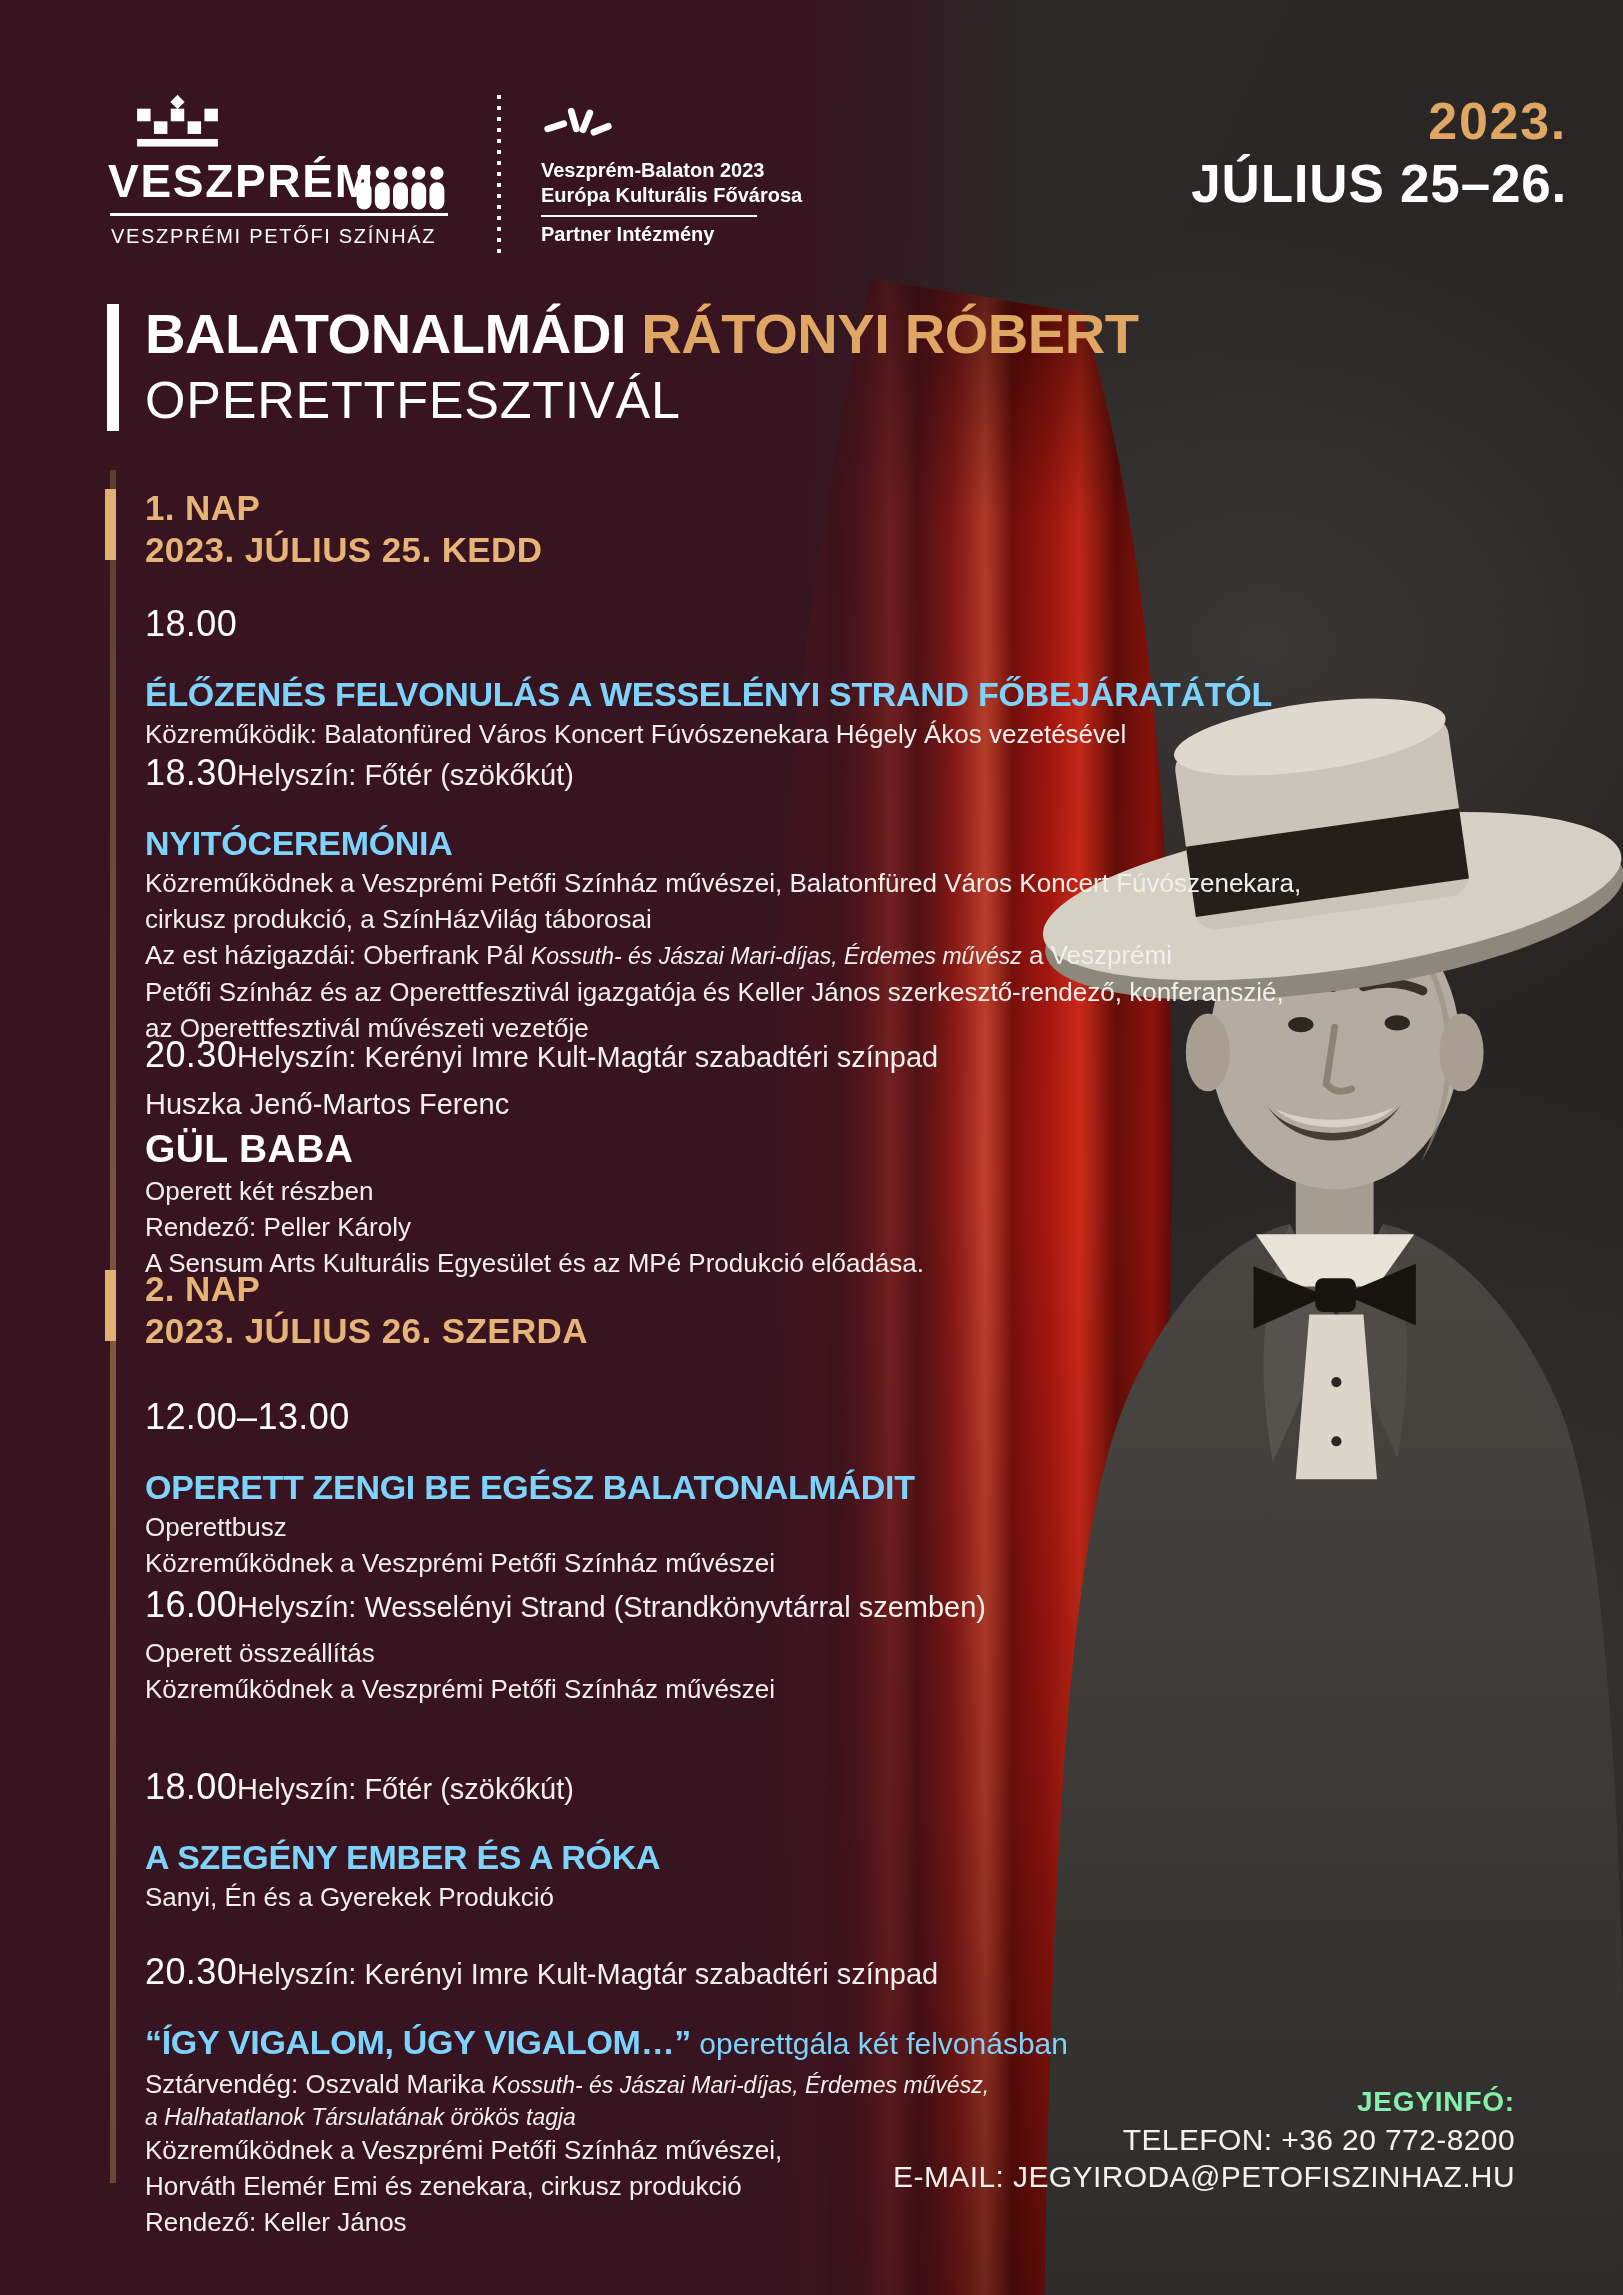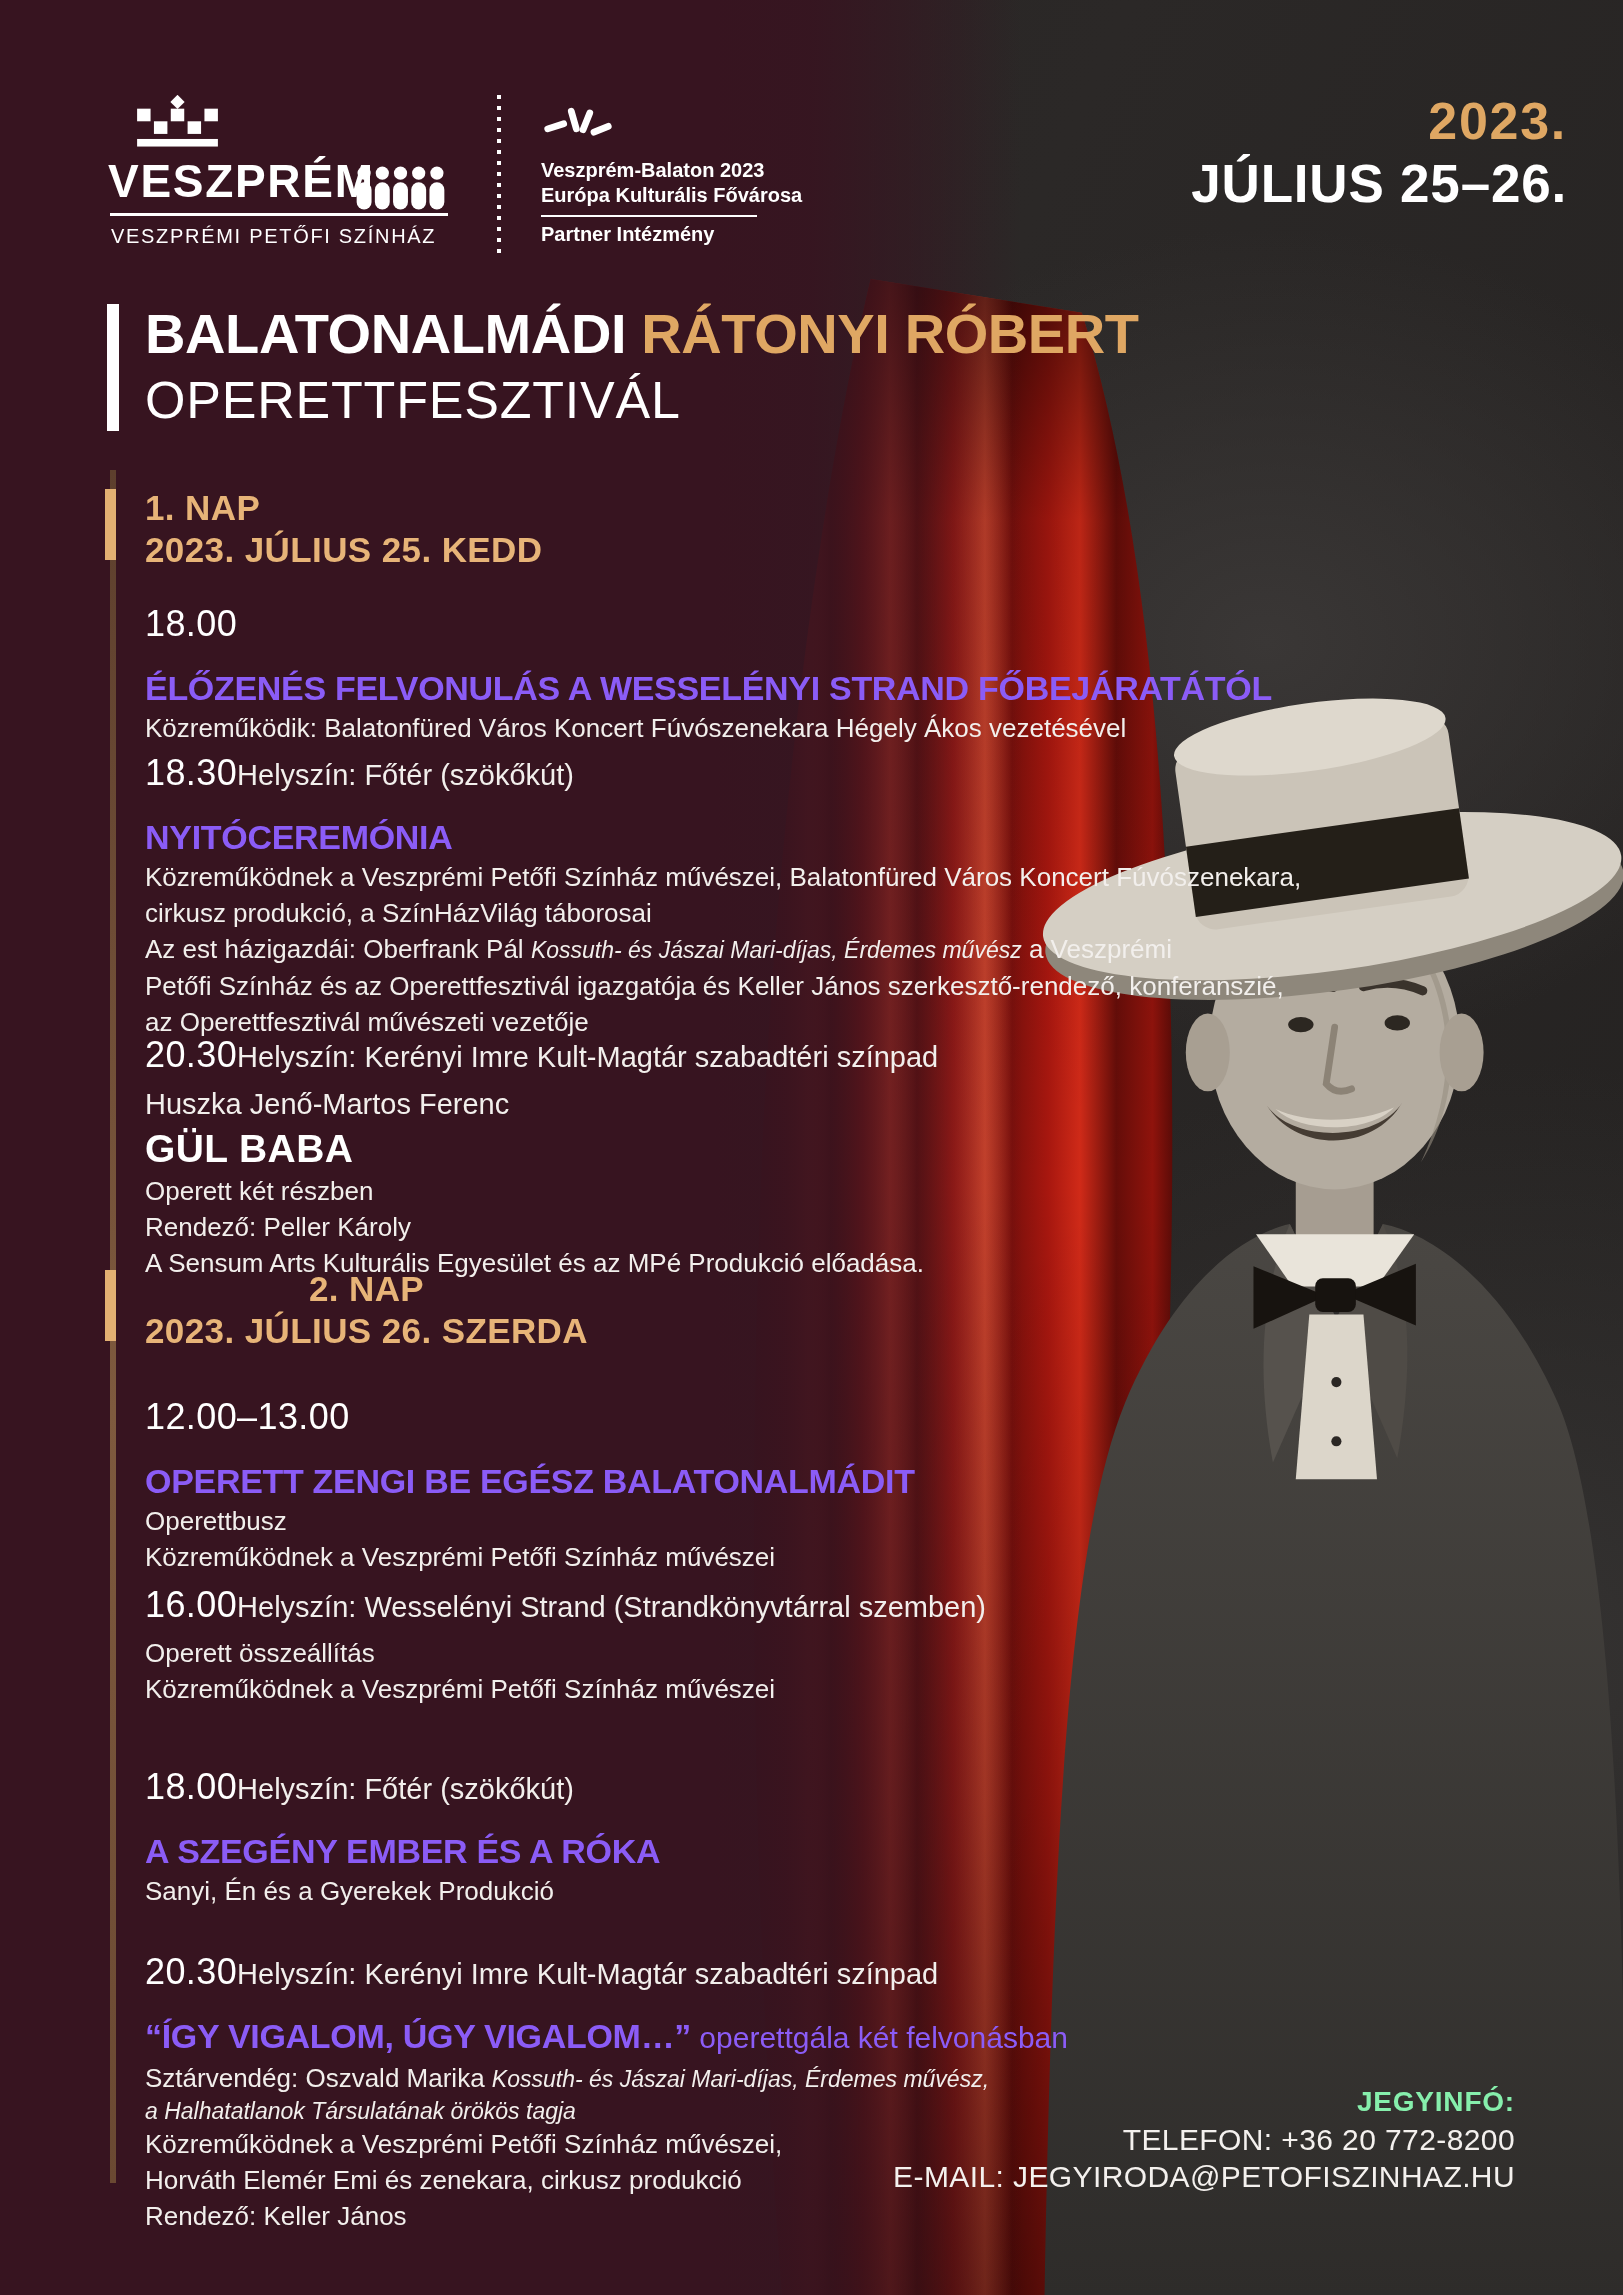--- a/index.html
+++ b/index.html
@@ -57,21 +57,21 @@
     background:linear-gradient(180deg,#5d3f2d,#7e5a3e 55%,#6a4932);}
   .day-header{position:absolute;left:145px;}
   .day-bar{position:absolute;left:105px;width:11px;height:71px;background:#e2b072;z-index:11;}
   .day-label,.day-date{font-size:35px;font-weight:800;color:#e7b478;line-height:42px;
     letter-spacing:0.4px;white-space:nowrap;}
 
   
   .event{position:absolute;left:145px;white-space:nowrap;}
   .etime{font-size:36px;font-weight:400;color:#fff;letter-spacing:0.4px;}
   .eloc{font-size:29px;font-weight:400;color:#f2efec;}
-  .etitle{font-size:34px;font-weight:800;color:#8b5cf6;letter-spacing:-0.3px;line-height:44px;margin-top:12px;}
+  .etitle{font-size:34px;font-weight:800;color:#7dd3fc;letter-spacing:-0.3px;line-height:44px;margin-top:18px;}
   .etitle .tsuffix{font-size:30px;font-weight:400;letter-spacing:0;}
   .epre{font-size:29px;font-weight:400;line-height:39px;}
   .ebig{font-size:39px;font-weight:800;color:#fff;line-height:49px;letter-spacing:0.4px;}
   .eline{font-size:26px;font-weight:400;line-height:36px;color:#f2efec;}
   .itsm{font-size:23px;font-style:italic;font-weight:400;}
   .eline-sm{font-size:23px;font-style:italic;font-weight:400;line-height:29px;color:#f2efec;}
   .timeline-row{line-height:44px;}
 
   
   .tickets{position:absolute;right:108px;top:2082px;text-align:right;white-space:nowrap;}
@@ -245,21 +245,21 @@
     <div class="event" style="top:1033px;">
       <div class="timeline-row"><span class="etime">20.30</span><span class="eloc">Helyszín: Kerényi Imre Kult-Magtár szabadtéri színpad</span></div>
       <div class="epre">Huszka Jenő-Martos Ferenc</div>
       <div class="ebig">GÜL BABA</div>
       <div class="eline">Operett két részben</div>
       <div class="eline">Rendező: Peller Károly</div>
       <div class="eline">A Sensum Arts Kulturális Egyesület és az MPé Produkció előadása.</div>
     </div>
 
     <div class="day-bar" style="top:1270px;"></div>
-    <div class="day-header" style="top:1268px;text-align:center;">
+    <div class="day-header" style="top:1268px;">
       <div class="day-label">2. NAP</div>
       <div class="day-date">2023. JÚLIUS 26. SZERDA</div>
     </div>
 
     <div class="event" style="top:1395px;">
       <div class="timeline-row"><span class="etime">12.00–13.00</span></div>
       <div class="etitle">OPERETT ZENGI BE EGÉSZ BALATONALMÁDIT</div>
       <div class="eline">Operettbusz</div>
       <div class="eline">Közreműködnek a Veszprémi Petőfi Színház művészei</div>
     </div>

